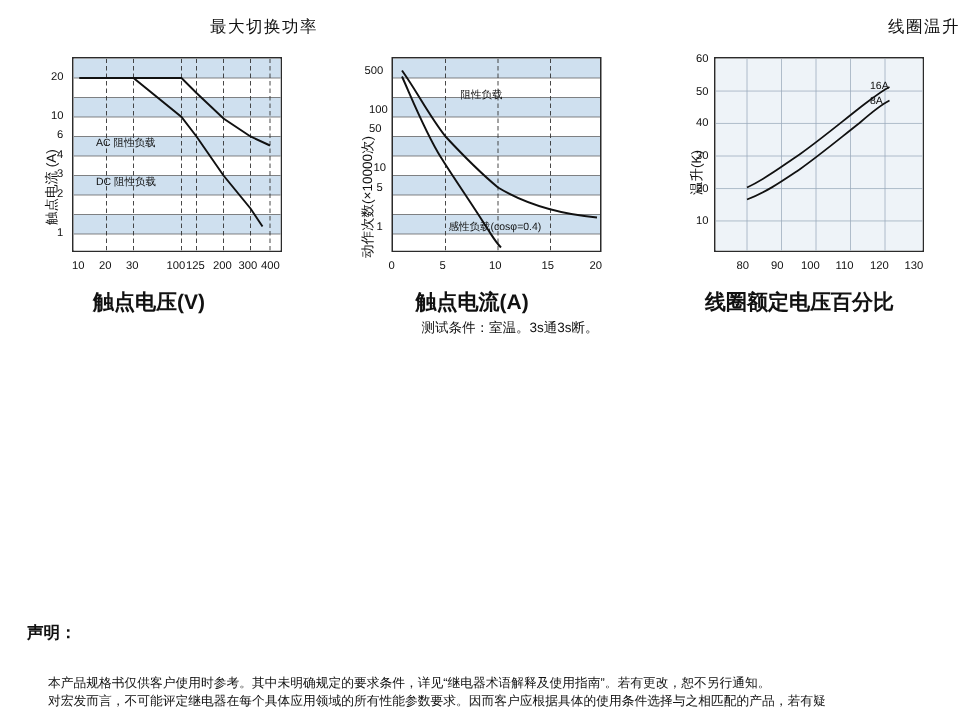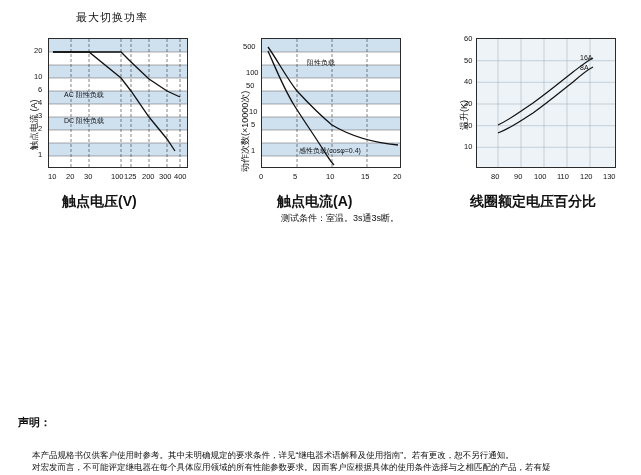--- a/index.html
+++ b/index.html
@@ -22,21 +22,21 @@
     width:200px;
     height:230px;
   }
   #chart0{left:12px;}
   #chart1{left:225px;}
   #chart2{left:440px;}
 
   .chart-title{
     position:absolute;
     top:10px;left:0;width:200px;
-    text-align:center;
+    text-align:right;
     font-size:11px;
     color:#111;
     letter-spacing:1px;
   }
   .plot-wrap{
     position:absolute;
     top:38px;
     left:36px;
     width:140px;
     height:130px;
@@ -232,20 +232,21 @@
 
       <div class="ann" style="left:46px; top:20px;">阻性负载</div>
       <div class="ann" style="left:38px; top:108px;">感性负载(cosφ=0.4)</div>
     </div>
 
     <div class="xlabel" style="left:52px; top:193px;">触点电流(A)</div>
     <div class="note" style="left:28px; top:212px;margin-left:28px;">测试条件：室温。3s通3s断。</div>
   </div>
 
   <div class="chart-block" id="chart2">
+    <div class="chart-title">线圈温升</div>
 
     <div class="ylabel" style="left:18px; top:130px;">温升(K)</div>
 
     <div class="plot-wrap">
       <div class="plot">
         <svg width="140" height="130" viewBox="0 0 140 130">
           <rect x="0" y="0" width="140" height="130" fill="#eef3f8"></rect>
           <g stroke="#9aaabb" stroke-width="0.5">
             <line x1="0" y1="21.7" x2="140" y2="21.7"></line>
             <line x1="0" y1="43.3" x2="140" y2="43.3"></line>

